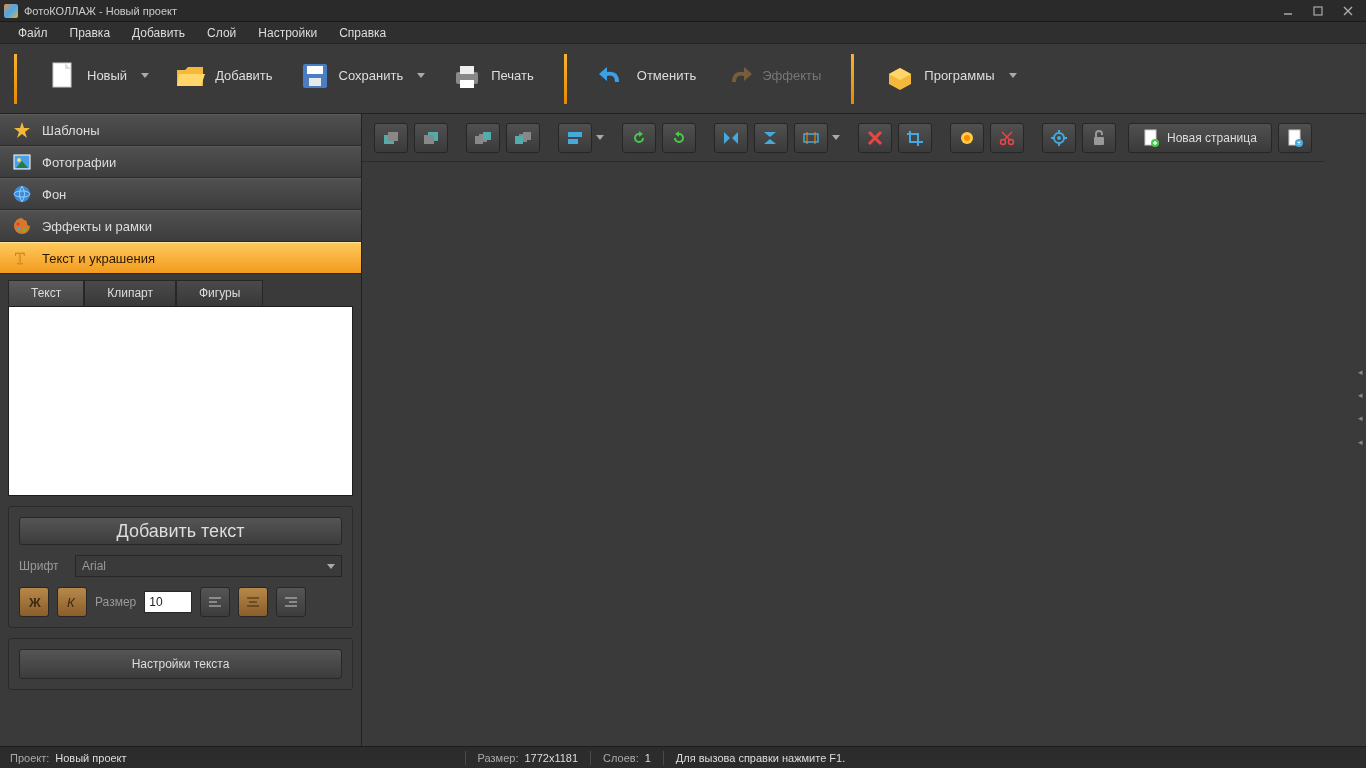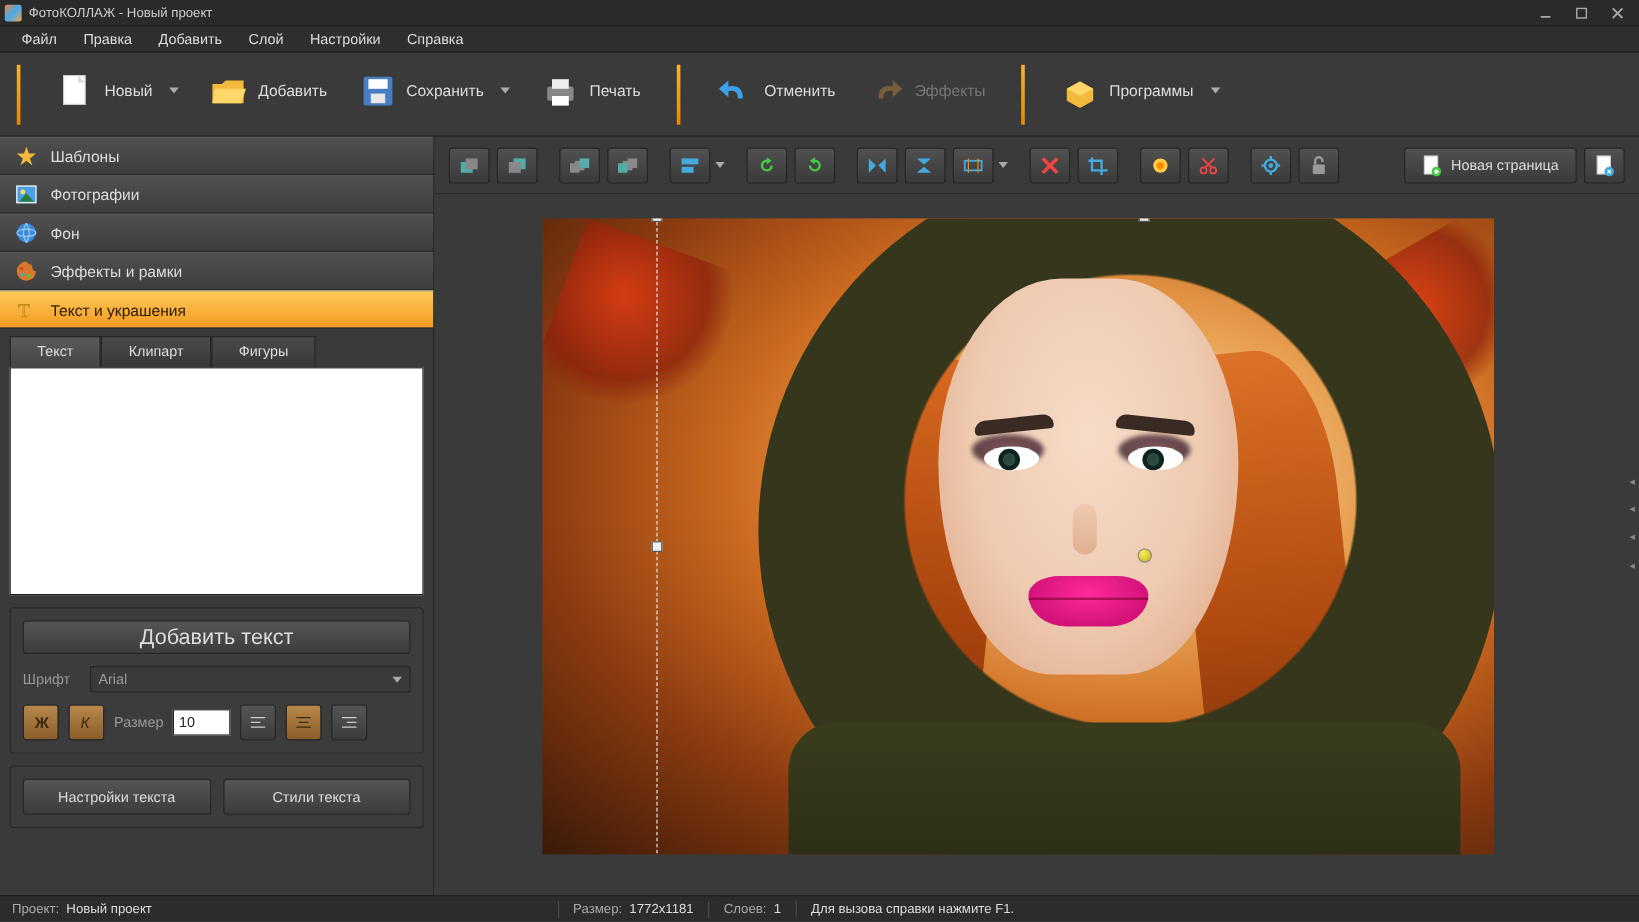--- a/index.html
+++ b/index.html
@@ -99,21 +99,21 @@
 }
 .smbtn.deco { background: linear-gradient(#b8884a,#8a5d2a); }
 .twocol { display: flex; gap: 10px; }
 .halfbtn {
   flex: 1; height: 30px;
   background: linear-gradient(#555,#3c3c3c);
   border: 1px solid #272727; border-radius: 3px;
   color: #ddd; font-size: 12px; cursor: pointer;
 }
 .canvas-area {
-  flex: 1; display: flex; flex-direction: column;
+  flex: 1; display: flex; flex-direction: row;
   background: #3a3a3a;
 }
 .toolbelt {
   height: 48px; display: flex; align-items: center; gap: 6px;
   padding: 0 12px; border-bottom: 1px solid #2a2a2a;
 }
 .toolbtn {
   width: 34px; height: 30px;
   background: linear-gradient(#505050,#3a3a3a);
   border: 1px solid #262626; border-radius: 3px;
@@ -419,21 +419,20 @@
                 <line x1="1" y1="2" x2="13" y2="2" stroke="#ccc"></line>
                 <line x1="5" y1="6" x2="13" y2="6" stroke="#ccc"></line>
                 <line x1="1" y1="10" x2="13" y2="10" stroke="#ccc"></line>
               </svg>
             </div>
         </div>
       </div>
 
       <div class="panel twocol" style="margin-top:10px;">
         <button class="halfbtn">Настройки текста</button>
-        <button class="halfbtn">Стили текста</button>
       </div>
     </div>
   </div>
 
   <div class="canvas-area">
     <div class="toolbelt">
       <div class="toolbtn">
           <svg width="18" height="16">
             <rect x="2" y="5" width="10" height="9" fill="#5aa"></rect>
             <rect x="6" y="2" width="10" height="9" fill="#888"></rect>

